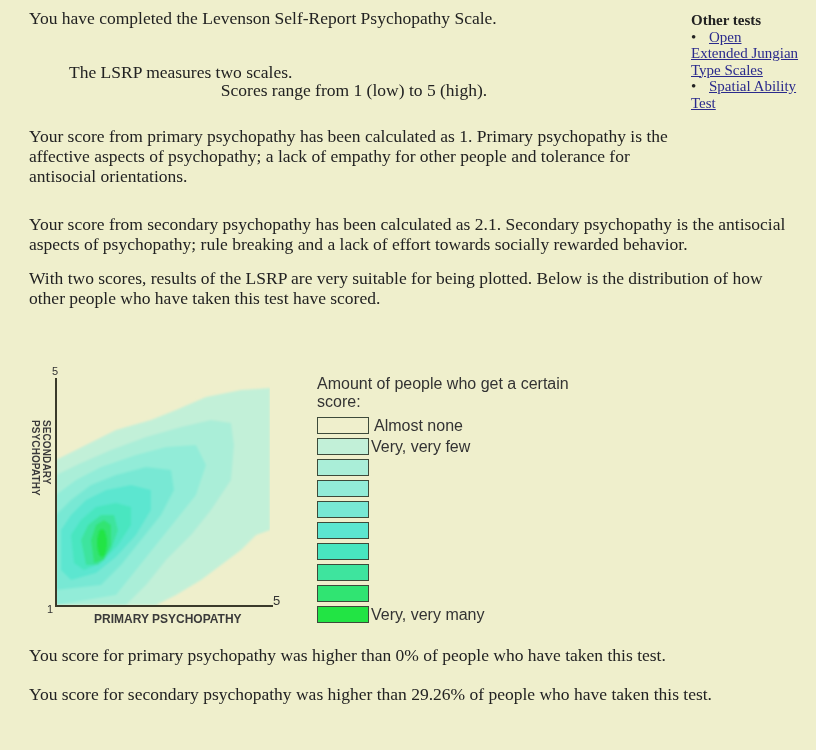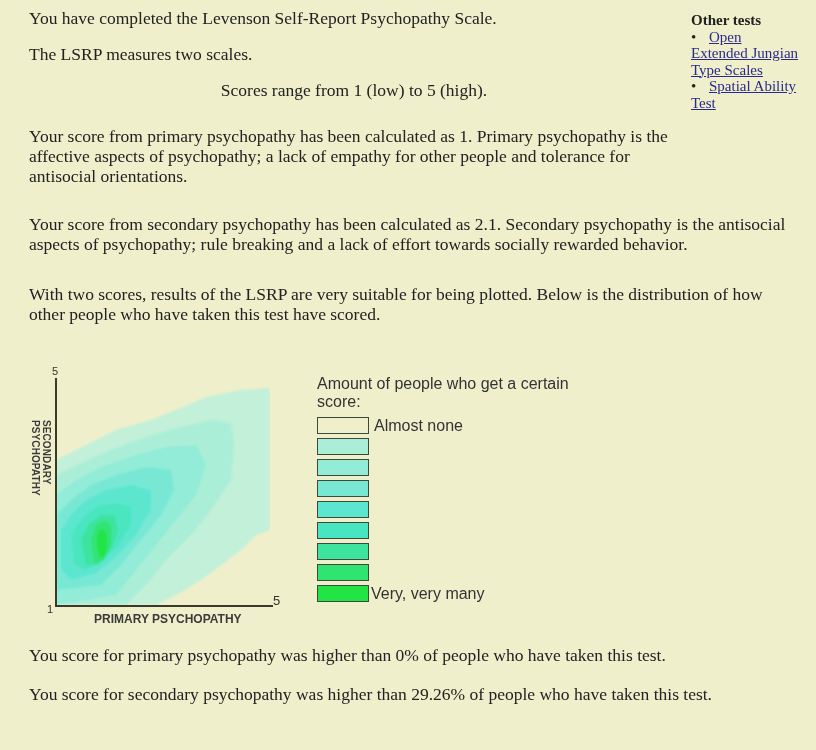--- a/index.html
+++ b/index.html
@@ -133,25 +133,25 @@
     .legend .lab {
       position: absolute;
       left: 57px;
       top: 0px;
     }
   </style>
 </head>
 <body>
 
 <div class="p" style="top:8px; width:650px;">You have completed the Levenson Self-Report Psychopathy Scale.</div>
-<div class="p" style="top:44px; width:650px;">The LSRP measures two scales.</div>
+<div class="p" style="top:62px; width:650px;margin-left:40px;">The LSRP measures two scales.</div>
 <div class="p" style="top:80px; width:650px;text-align:center;">Scores range from 1 (low) to 5 (high).</div>
 <div class="p" style="top:126px; width:648px;">Your score from primary psychopathy has been calculated as 1. Primary psychopathy is the affective aspects of psychopathy; a lack of empathy for other people and tolerance for antisocial orientations.</div>
 <div class="p" style="top:214px; width:770px;">Your score from secondary psychopathy has been calculated as 2.1. Secondary psychopathy is the antisocial aspects of psychopathy; rule breaking and a lack of effort towards socially rewarded behavior.</div>
-<div class="p" style="top:284px; width:770px;">With two scores, results of the LSRP are very suitable for being plotted. Below is the distribution of how other people who have taken this test have scored.</div>
+<div class="p" style="top:268px; width:770px;">With two scores, results of the LSRP are very suitable for being plotted. Below is the distribution of how other people who have taken this test have scored.</div>
 
 <div class="sidebar">
   <div class="title">Other tests</div>
   <div><span class="bullet">•</span><a href="#">Open Extended Jungian Type Scales</a></div>
   <div><span class="bullet">•</span><a href="#">Spatial Ability Test</a></div>
 </div>
 
 <div class="chart">
   <svg class="heatmap" viewBox="0 0 214 220" preserveAspectRatio="none">
     <defs>
@@ -180,20 +180,24 @@
   <div class="xlabel">PRIMARY PSYCHOPATHY</div>
 </div>
 
 <div class="legend">
   <div class="lt">Amount of people who get a certain score:</div>
   <div class="row">
       <span class="sw" style="background:#efefcc"></span>
       <span class="lab">Almost none</span>
     </div>
   <div class="row">
+      <span class="sw" style="background:#c2f0d8"></span>
+      <span class="lab" style="left:54px">Very, very few</span>
+    </div>
+  <div class="row">
       <span class="sw" style="background:#aaeed8"></span>
     </div>
   <div class="row">
       <span class="sw" style="background:#92ecd8"></span>
     </div>
   <div class="row">
       <span class="sw" style="background:#78e8d4"></span>
     </div>
   <div class="row">
       <span class="sw" style="background:#5ce6d0"></span>

